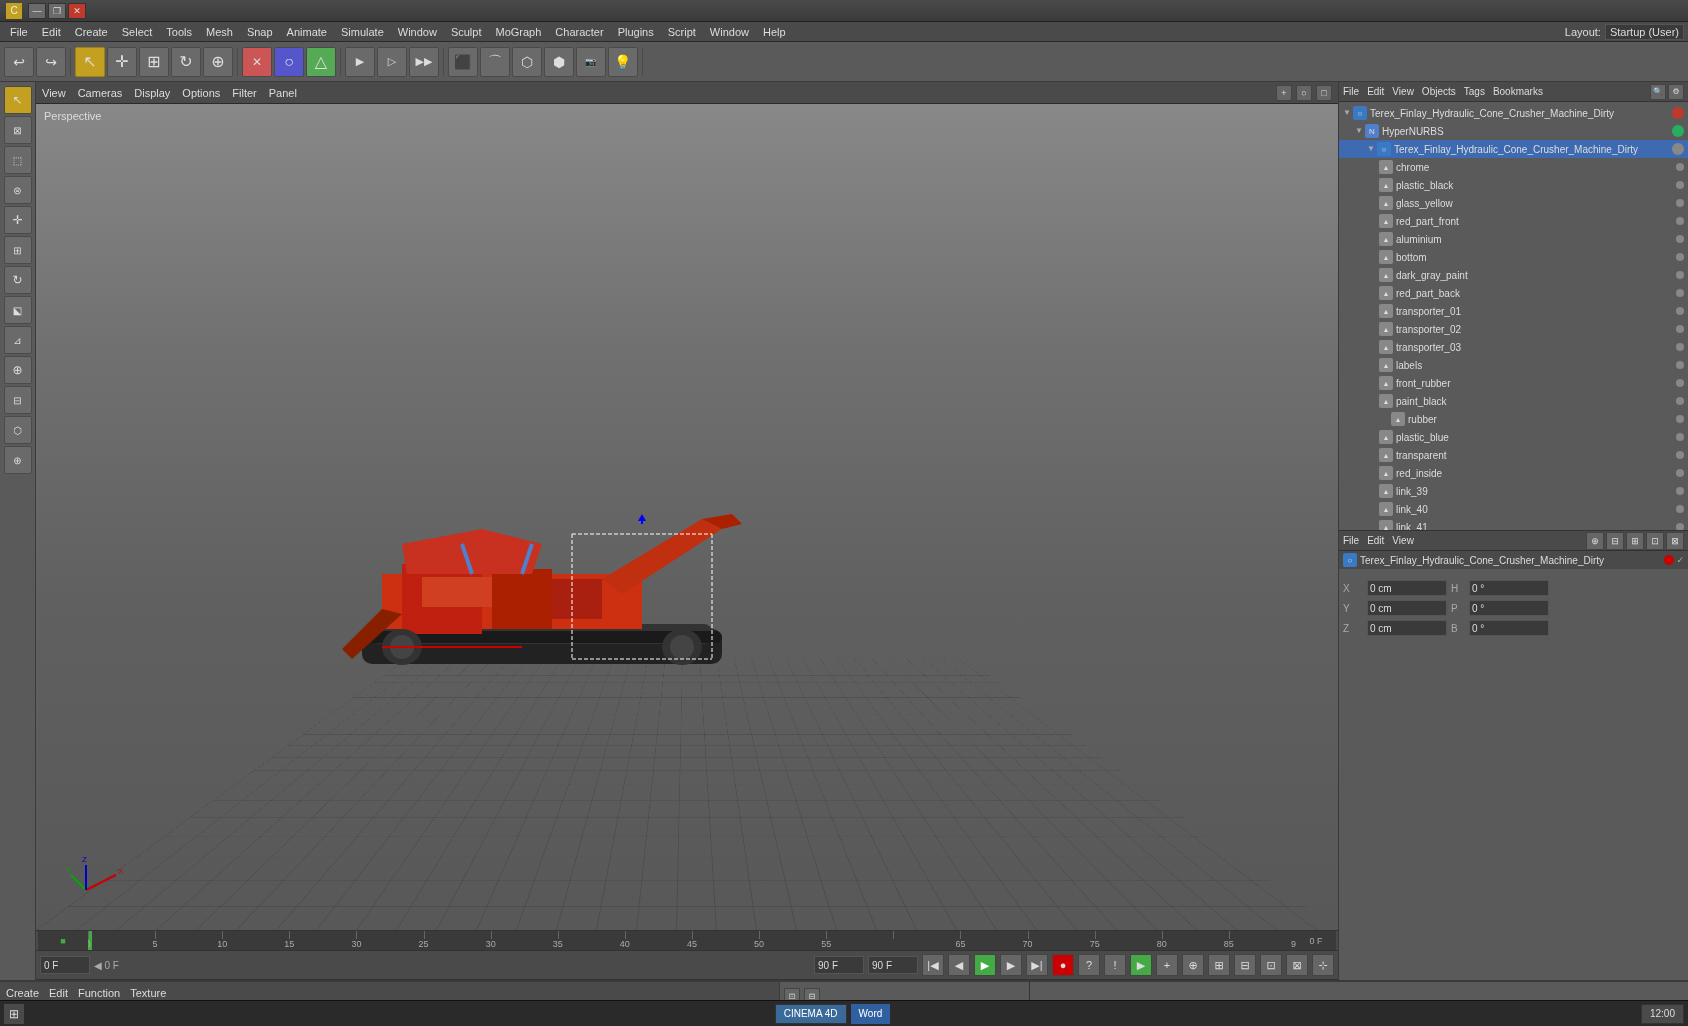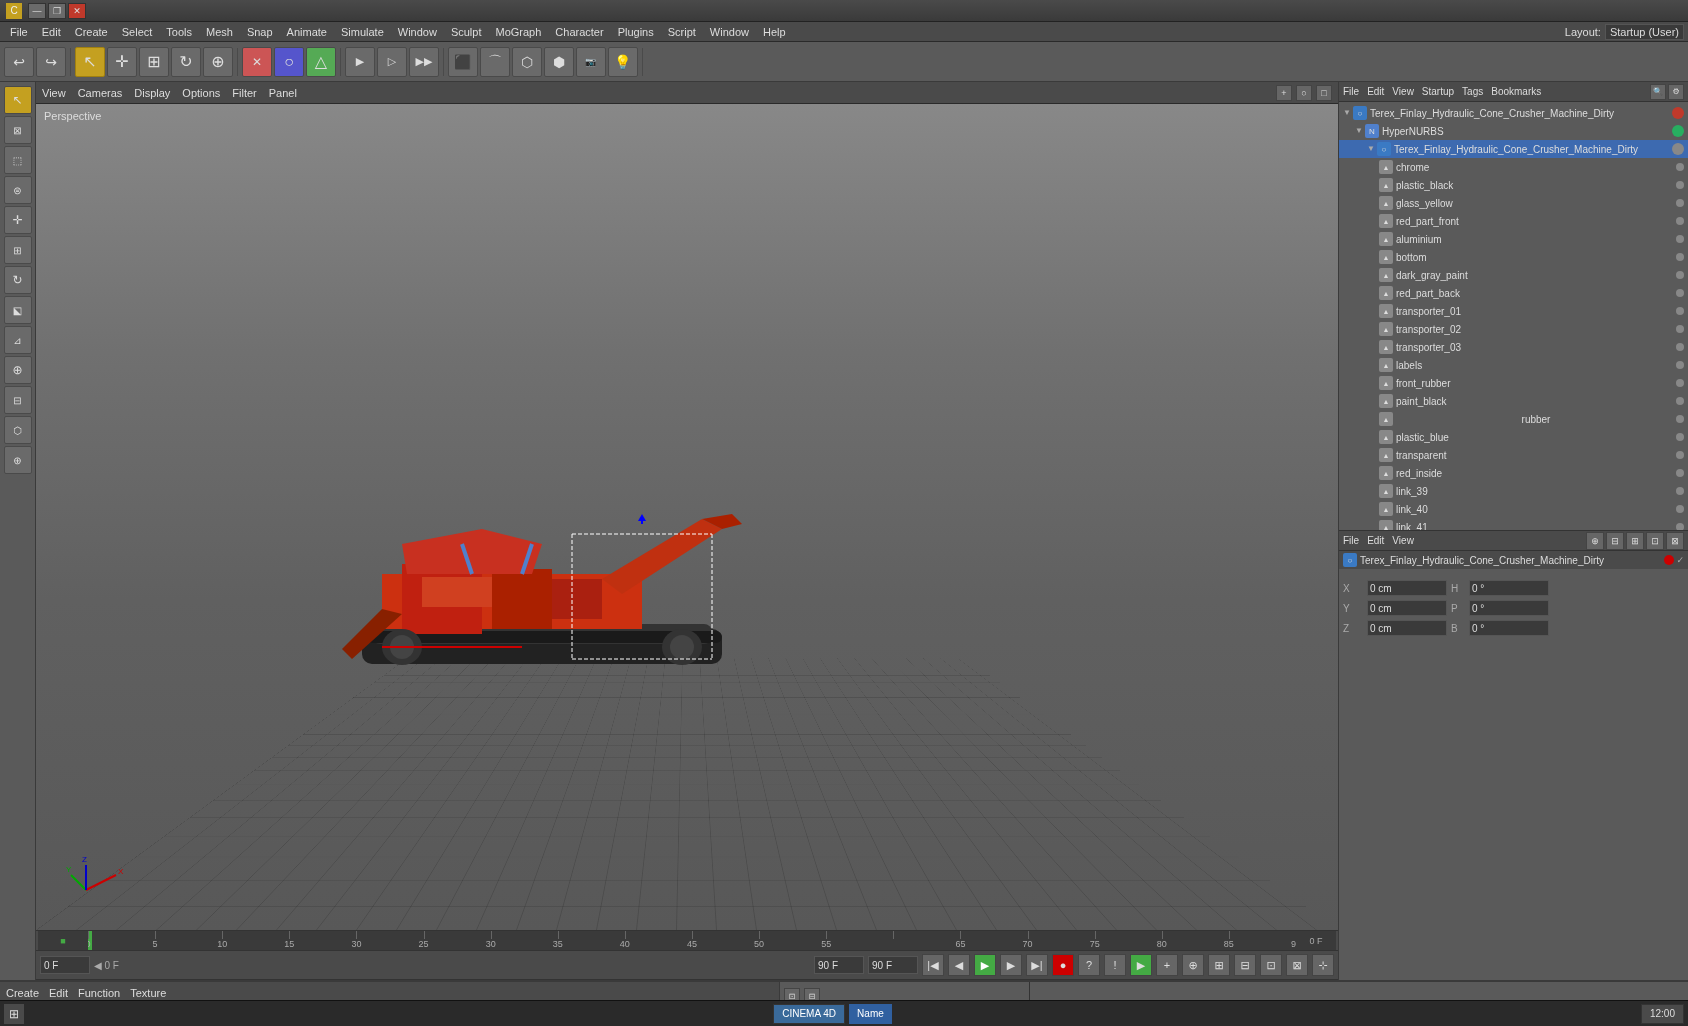--- a/index.html
+++ b/index.html
@@ -845,21 +845,21 @@
     </div>
   </div>
 
   <div id="right-panel">
 
     <div id="right-panel-top">
       <div id="scene-menu">
         <span class="sm-item">File</span>
         <span class="sm-item">Edit</span>
         <span class="sm-item">View</span>
-        <span class="sm-item">Startup</span>
+        <span class="sm-item">Objects</span>
         <span class="sm-item">Tags</span>
         <span class="sm-item">Bookmarks</span>
         <div id="scene-icons">
           <div class="si-btn">🔍</div>
           <div class="si-btn">⚙</div>
         </div>
       </div>
       <div id="scene-tree">
 
         <div class="tree-item" style="padding-left:4px;">
@@ -947,21 +947,21 @@
             <div class="tree-item" style="padding-left: 40px;">
       <span class="item-icon gray" style="font-size:7px;">▲</span>
       <span class="item-name">front_rubber</span>
       <span class="item-dot gray" style="width:8px;height:8px;border-radius:50%;background:#888;margin-left:auto;flex-shrink:0;"></span>
     </div>
             <div class="tree-item" style="padding-left: 40px;">
       <span class="item-icon gray" style="font-size:7px;">▲</span>
       <span class="item-name">paint_black</span>
       <span class="item-dot gray" style="width:8px;height:8px;border-radius:50%;background:#888;margin-left:auto;flex-shrink:0;"></span>
     </div>
-            <div class="tree-item" style="padding-left: 40px; text-align: center;">
+            <div class="tree-item" style="padding-left: 52px;">
       <span class="item-icon gray" style="font-size:7px;">▲</span>
       <span class="item-name">rubber</span>
       <span class="item-dot gray" style="width:8px;height:8px;border-radius:50%;background:#888;margin-left:auto;flex-shrink:0;"></span>
     </div>
             <div class="tree-item" style="padding-left: 40px;">
       <span class="item-icon gray" style="font-size:7px;">▲</span>
       <span class="item-name">plastic_blue</span>
       <span class="item-dot gray" style="width:8px;height:8px;border-radius:50%;background:#888;margin-left:auto;flex-shrink:0;"></span>
     </div>
             <div class="tree-item" style="padding-left: 40px;">
@@ -1119,17 +1119,17 @@
   </div>
 
   <div style="flex:1;background:#5a5a5a;"></div>
 </div>
 
 <div id="taskbar">
   <div class="taskbar-icon">⊞</div>
   <div style="flex:1;"></div>
   <div class="taskbar-btn" style="background:#3a6a9a;color:white;font-size:10px;">CINEMA 4D</div>
   <div class="word-indicator">
-    <span>Name</span>
+    <span>Word</span>
   </div>
   <div style="flex:1;"></div>
   <div class="taskbar-btn">12:00</div>
 </div>
 
 </body></html>

